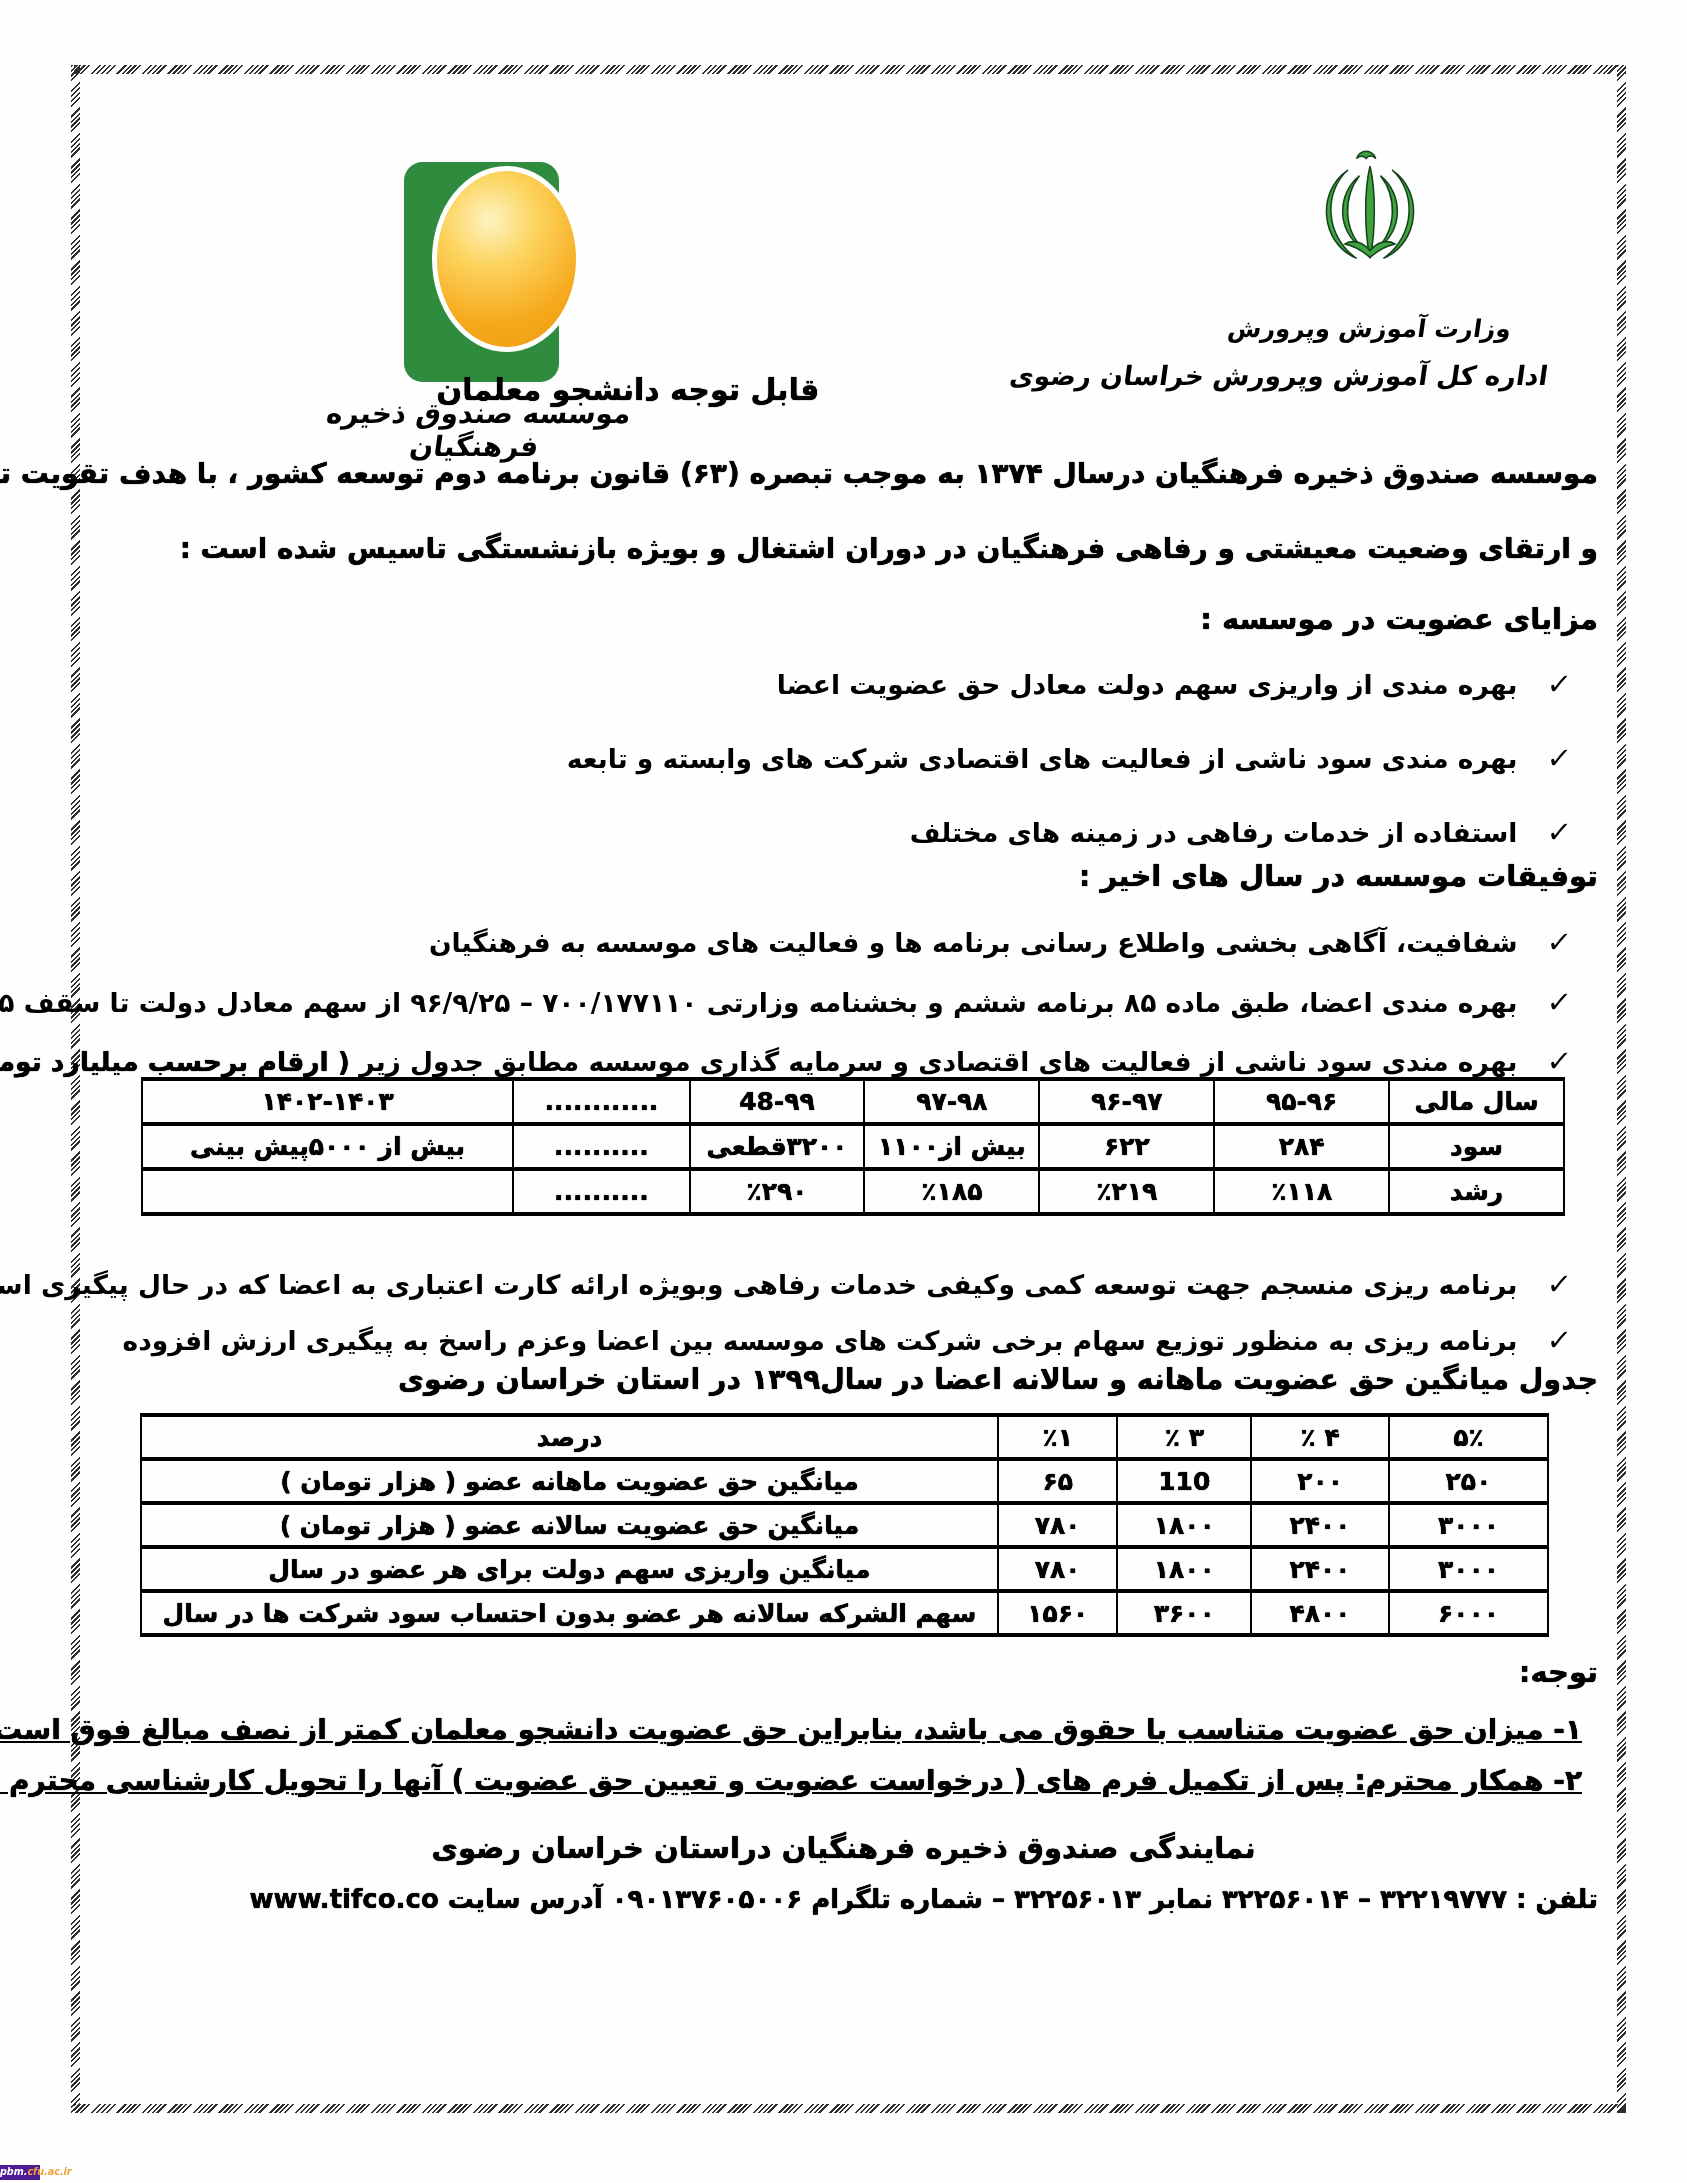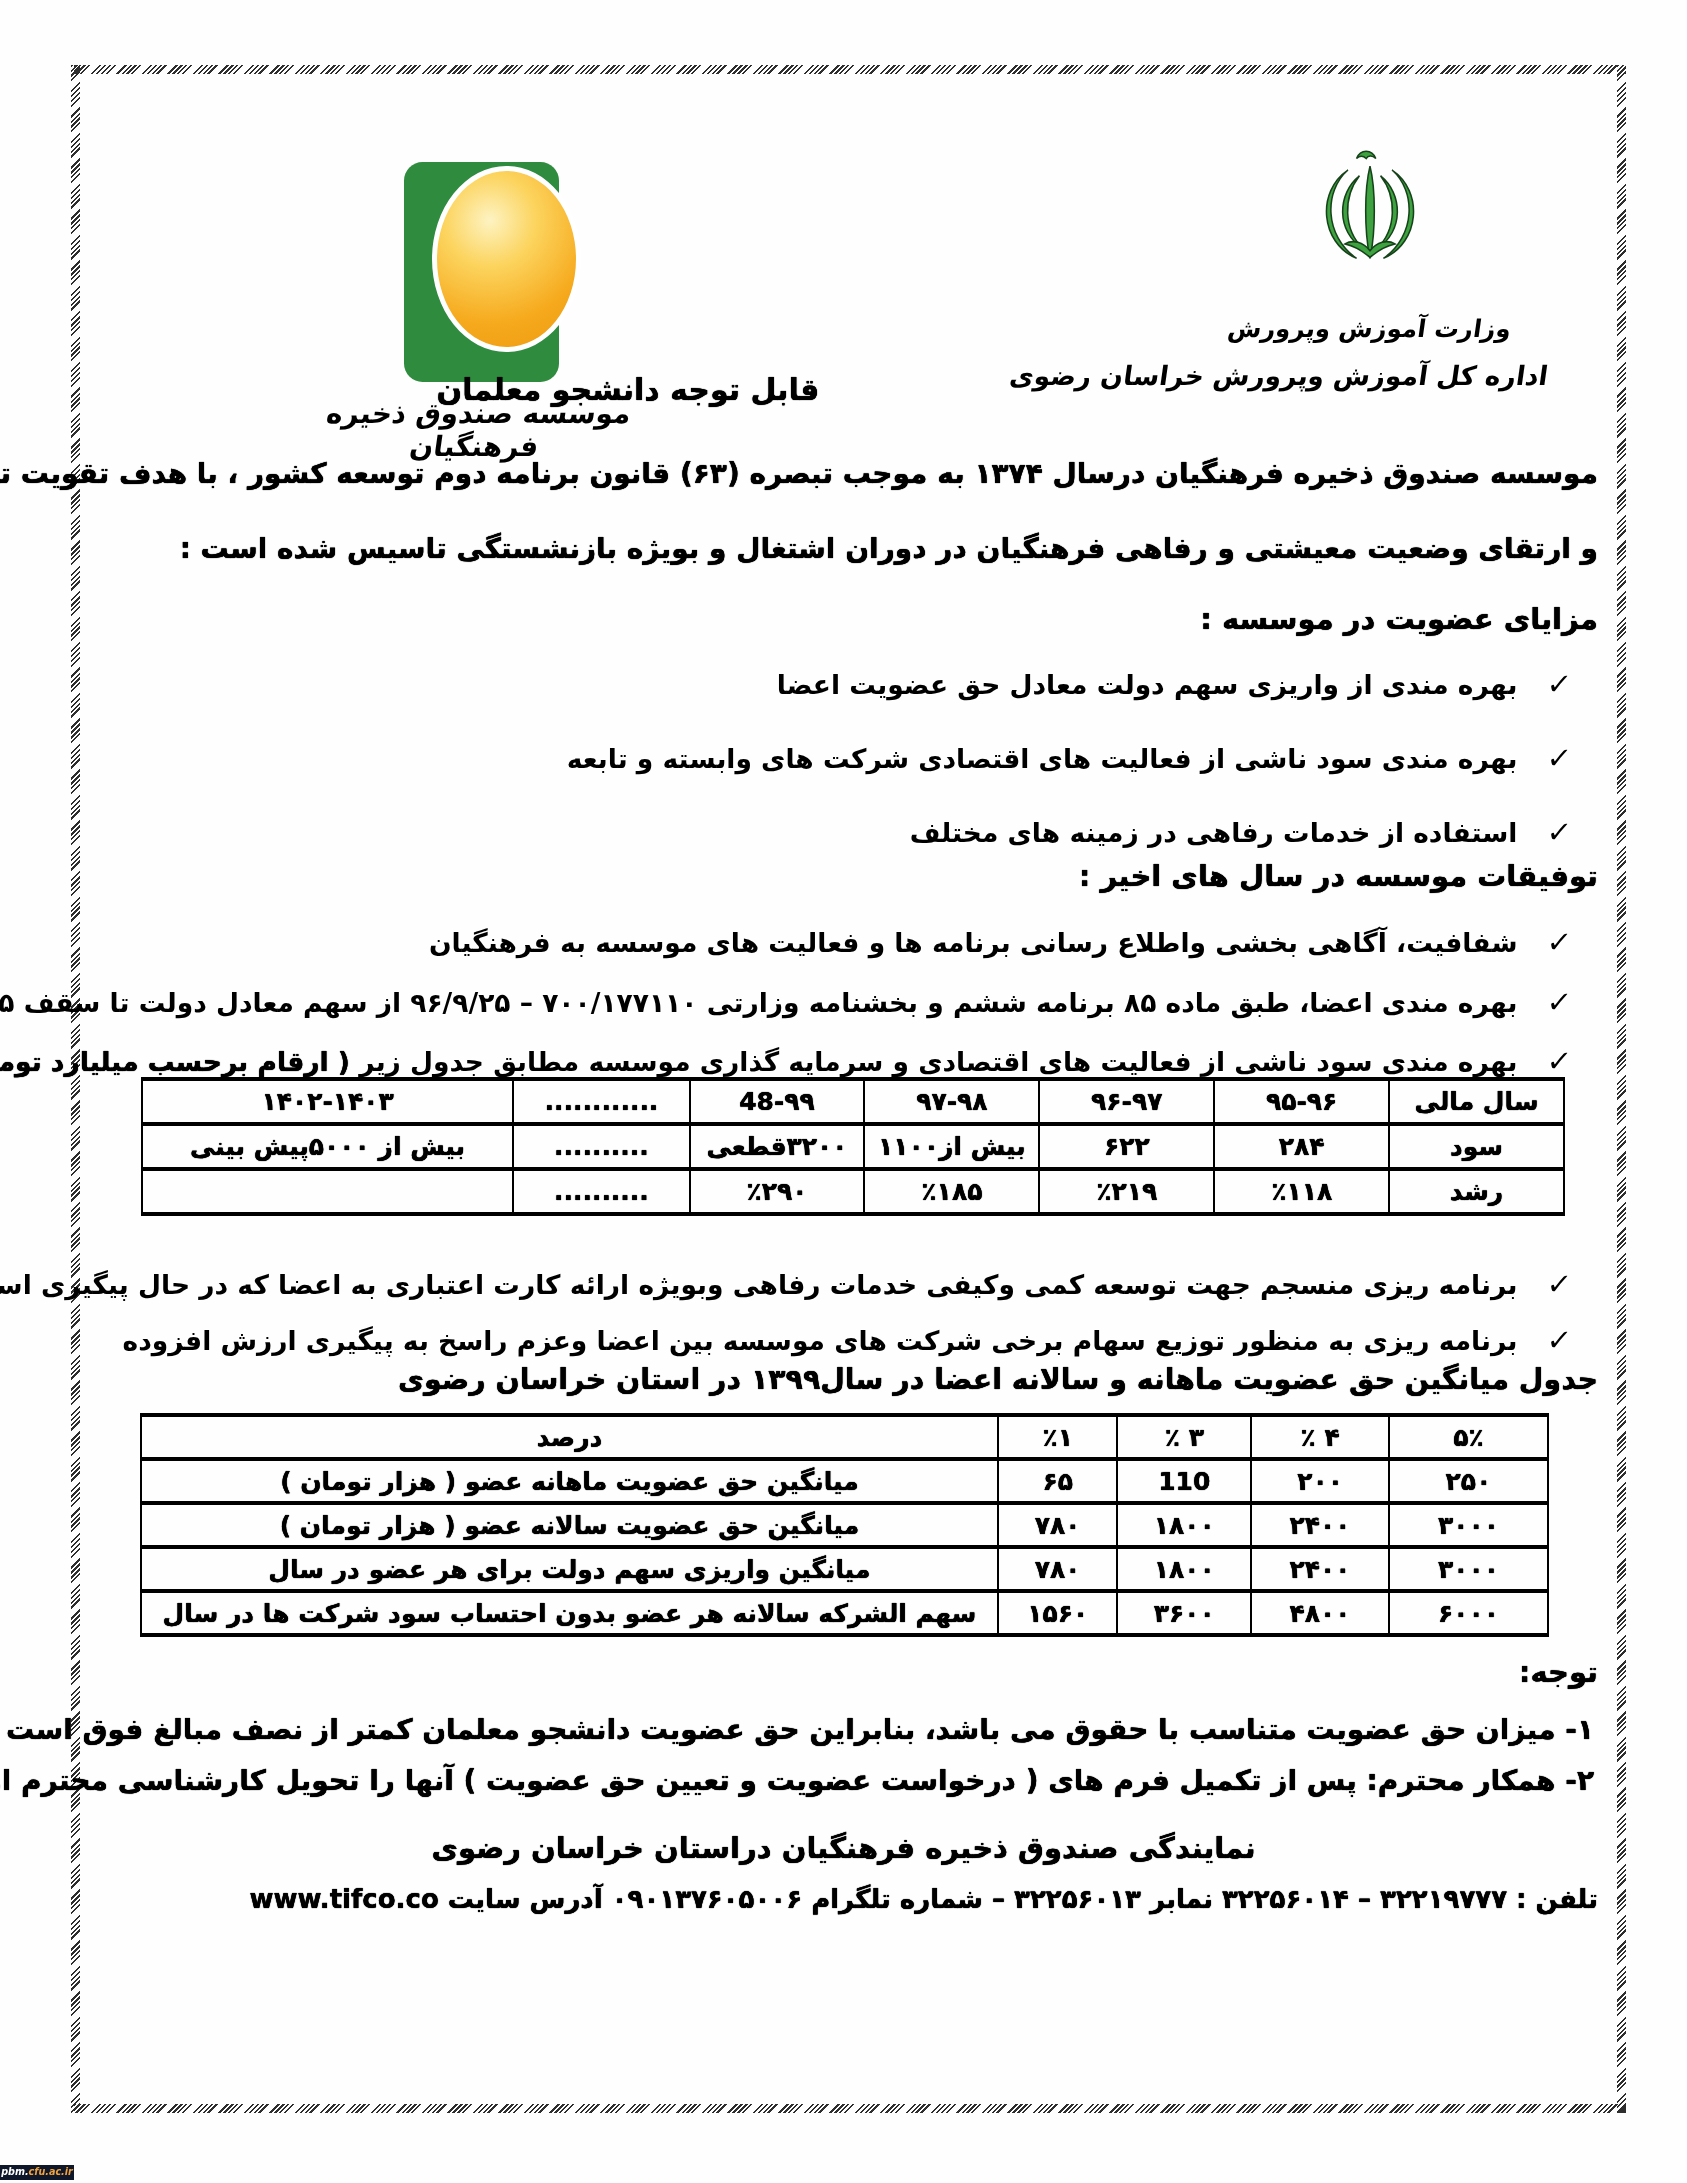--- a/index.html
+++ b/index.html
@@ -57,27 +57,27 @@
   .tbl1 col:nth-child(7){width:26.1%;}
   .tbl2{left:140px;width:1409px;top:1413px;}
   .tbl2 td{height:40px;}
   .tbl2 col:nth-child(1){width:11.3%;} .tbl2 col:nth-child(2){width:9.8%;}
   .tbl2 col:nth-child(3){width:9.5%;} .tbl2 col:nth-child(4){width:8.5%;}
   .tbl2 col:nth-child(5){width:60.9%;}
 
   .t2title{top:1363px;text-align:right;font-size:28.4px;font-weight:bold;white-space:nowrap;}
 
   .h-notes{top:1655px;}
-  .notes-list{top:1708px;right:93px;}
+  .notes-list{top:1708px;right:105px;text-decoration:underline;}
   .notes-list .bullet{margin-bottom:6.6px;font-size:28px;}
 
   .rep-line{top:1831px;text-align:center;font-size:29px;font-weight:bold;white-space:nowrap;}
   .contact-line{top:1884px;text-align:right;font-size:26px;font-weight:bold;white-space:nowrap;}
 
-  .wm{position:absolute;left:0;top:2165px;width:74px;height:14.6px;background:#0f172a;direction:ltr;
+  .wm{position:absolute;left:0;top:2165px;width:40px;height:14.6px;background:#4c1d95;direction:ltr;
       font-size:9.6px;font-weight:bold;font-style:italic;line-height:14.6px;text-align:center;white-space:nowrap;}
   .wm .p1{color:#fff;} .wm .p2{color:#f0a23c;}
 </style>
 </head>
 <body>
 
 <div class="page">
 
   <div class="hatch top"></div>
   <div class="hatch bottom"></div>

